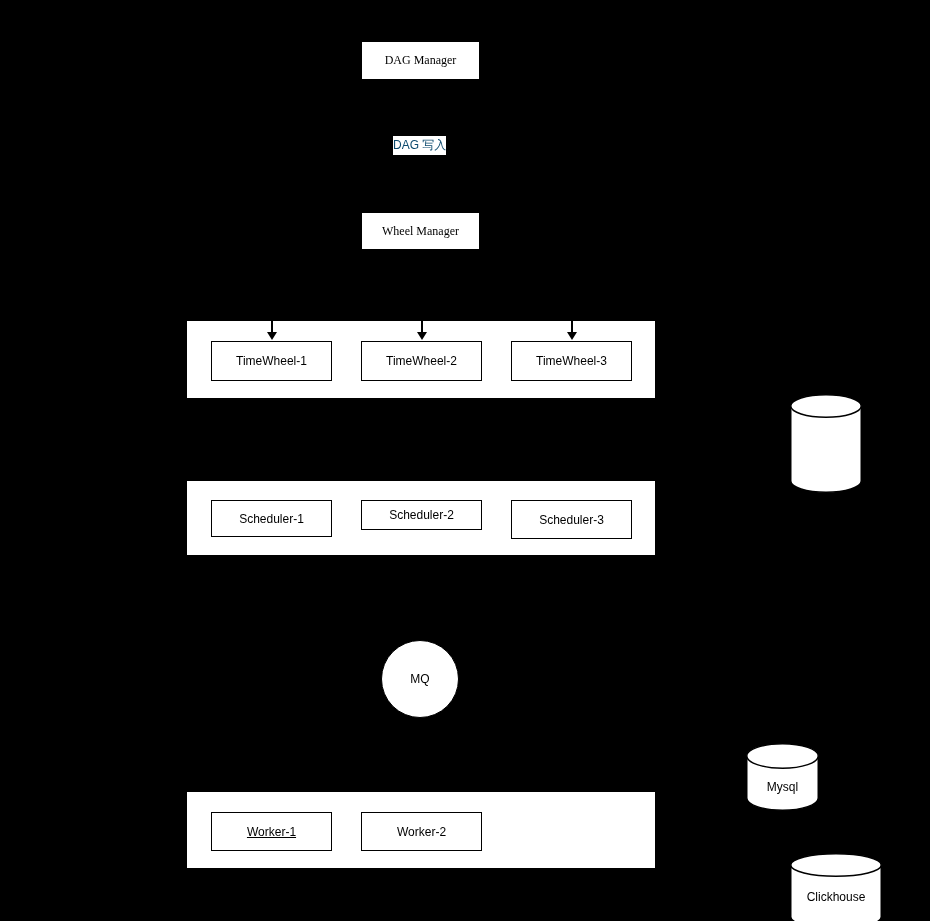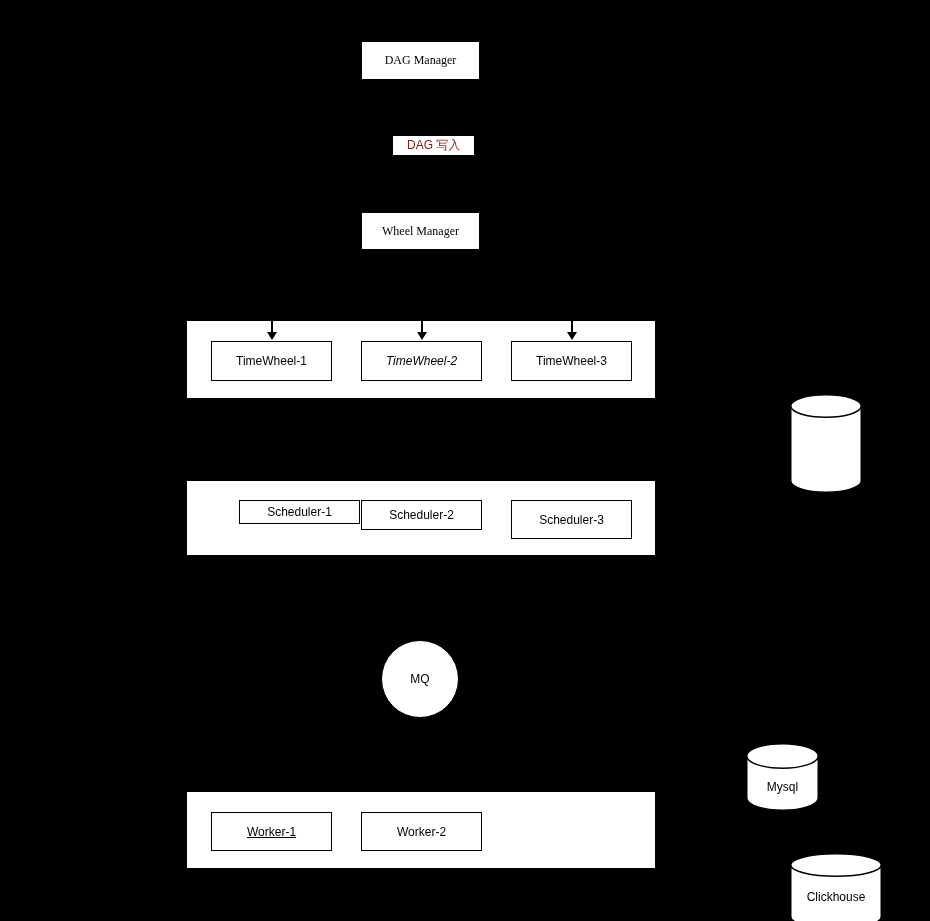--- a/index.html
+++ b/index.html
@@ -45,22 +45,22 @@
     align-items: center;
     justify-content: center;
     text-align: center;
     width: 121px;
     height: 40px;
   }
 
   .edge-label {
     position: absolute;
     background: #ffffff;
-    color: #7f1d1d;
-    padding: 1px 14px;
+    color: #0c4a6e;
+    padding: 1px 0;
     display: flex;
     align-items: center;
     justify-content: center;
     white-space: nowrap;
   }
 
   .circle-node {
     position: absolute;
     background: #ffffff;
     border: 1px solid #000000;
@@ -132,30 +132,30 @@
       <div class="head"></div>
   </div>
   <div class="arrow" style="left:380px; top:0;">
     <div class="stem"></div>
       <div class="head"></div>
   </div>
 
   <div class="inner-box" style="left:24px; top:20px;">
     <span>TimeWheel-1</span>
   </div>
-  <div class="inner-box" style="left:174px; top:20px;font-style:italic;">
+  <div class="inner-box" style="left:174px; top:20px;">
     <span>TimeWheel-2</span>
   </div>
   <div class="inner-box" style="left:324px; top:20px;">
     <span>TimeWheel-3</span>
   </div>
 </div>
 
 <div class="group" style="left:186px; top:480px; width:470px; height:76px;">
-  <div class="inner-box" style="left:24px; top:19px; height:24px;margin-left:28px;">
+  <div class="inner-box" style="left:24px; top:19px; height:37px;">
     <span>Scheduler-1</span>
   </div>
   <div class="inner-box" style="left:174px; top:19px; height:30px;">
     <span>Scheduler-2</span>
   </div>
   <div class="inner-box" style="left:324px; top:19px; height:39px;">
     <span>Scheduler-3</span>
   </div>
 </div>
 

